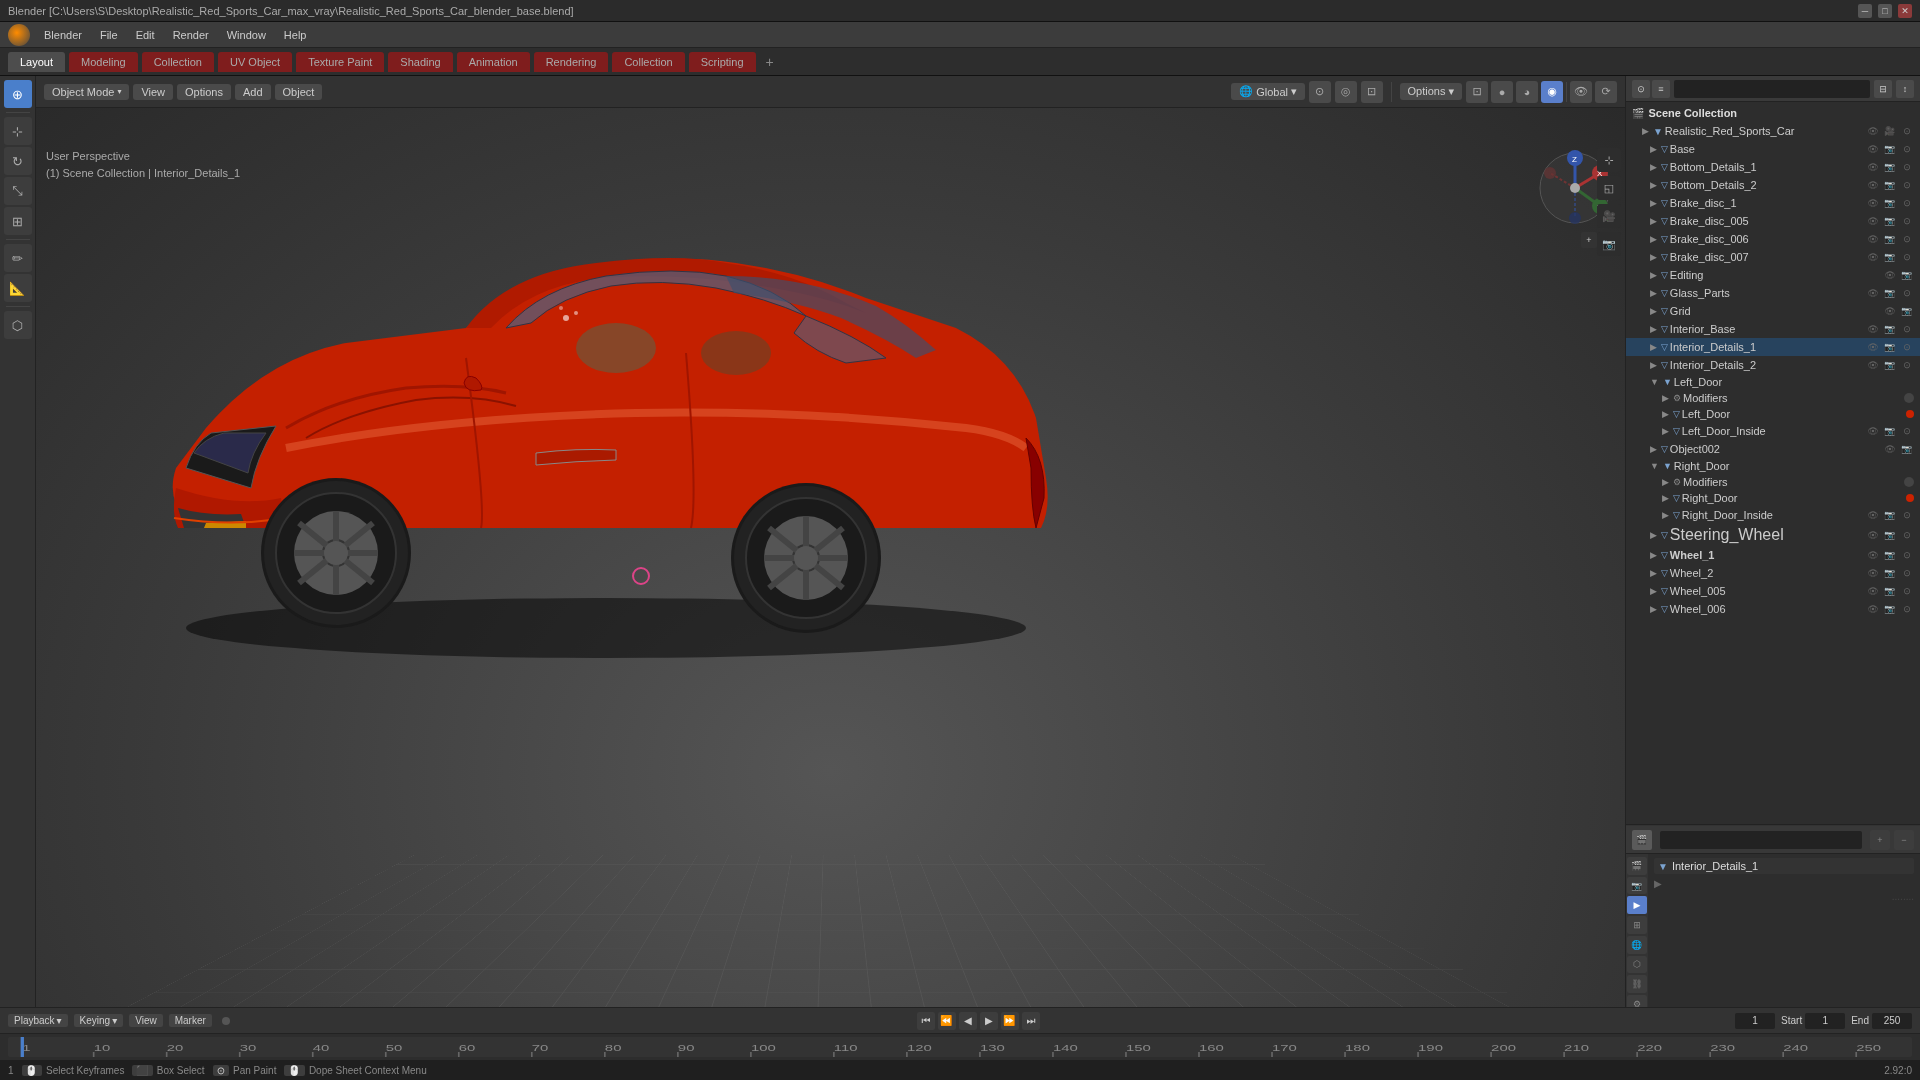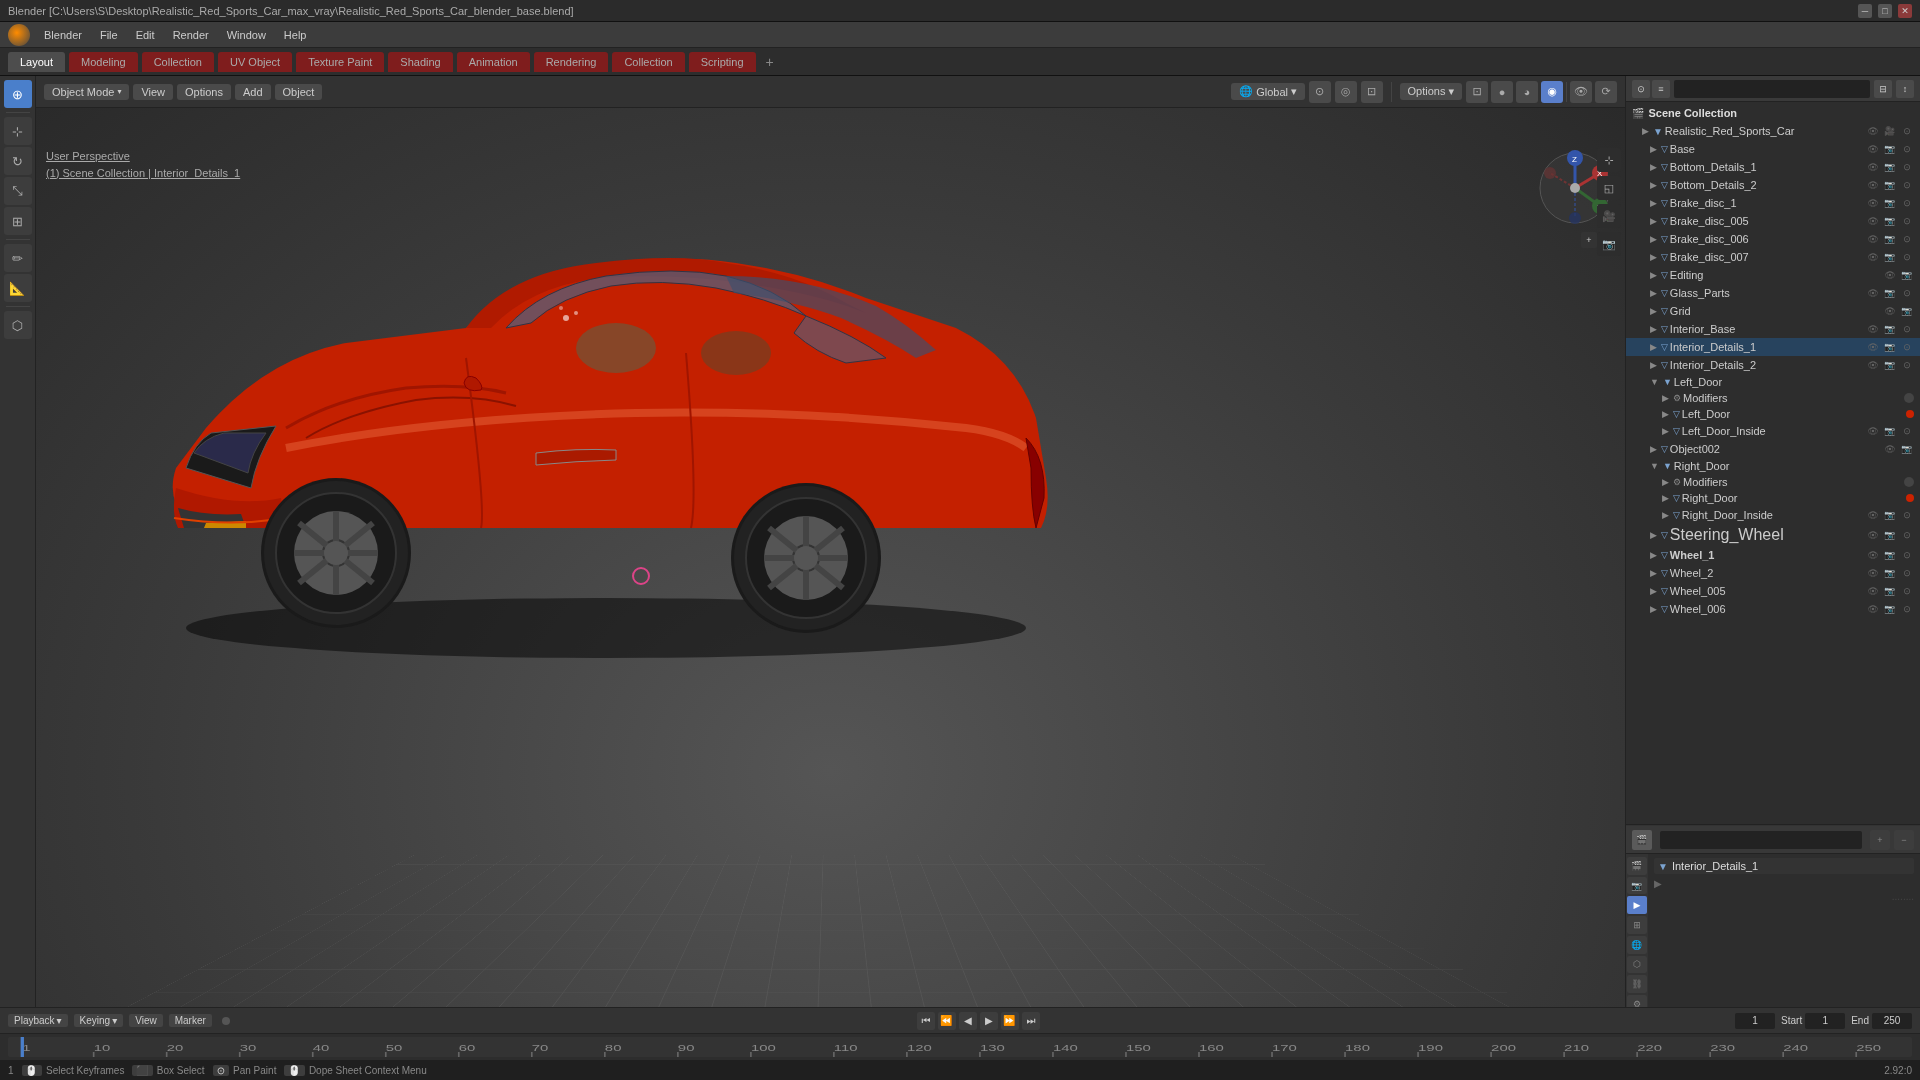--- a/index.html
+++ b/index.html
@@ -216,21 +216,20 @@
     }
 
     
     #vp-info {
       position: absolute;
       top: 40px;
       left: 10px;
       font-size: 11px;
       color: #aaa;
       line-height: 1.5;
-      text-decoration: underline;
     }
 
     
     #nav-gizmo {
       position: absolute;
       top: 40px;
       right: 10px;
       width: 80px;
       height: 80px;
     }

